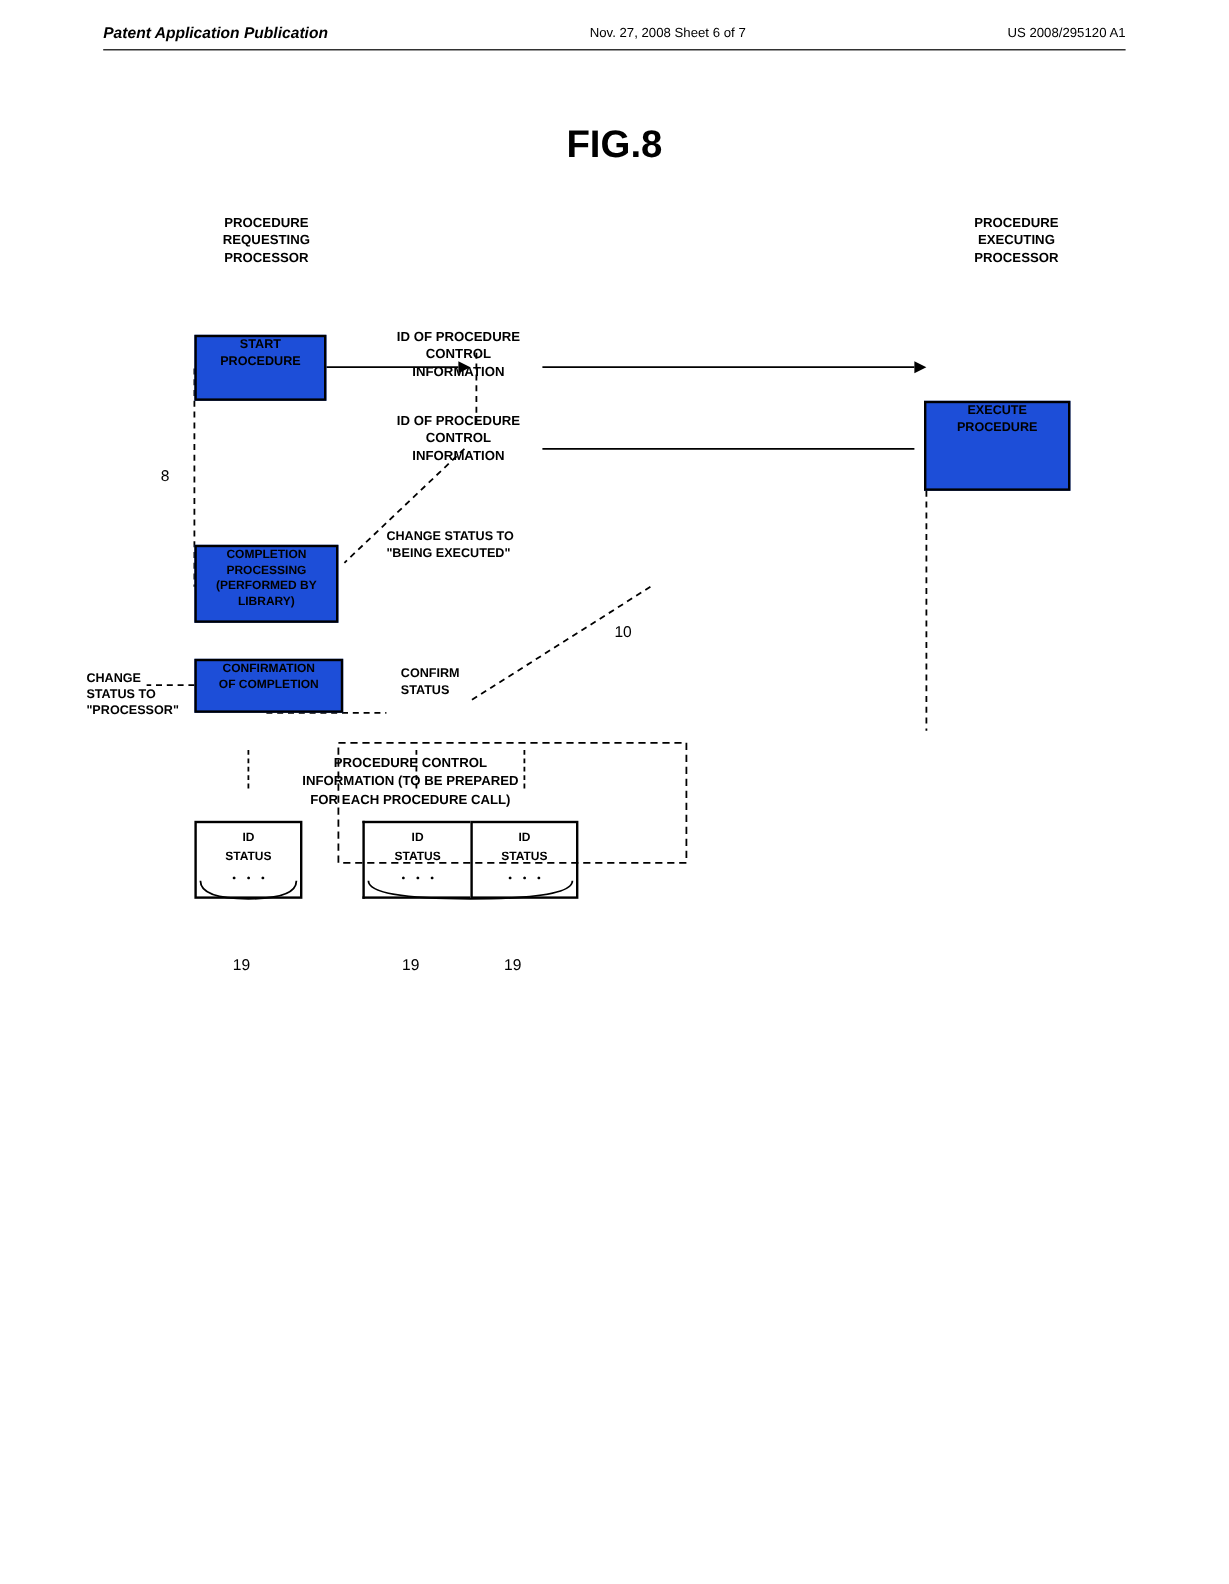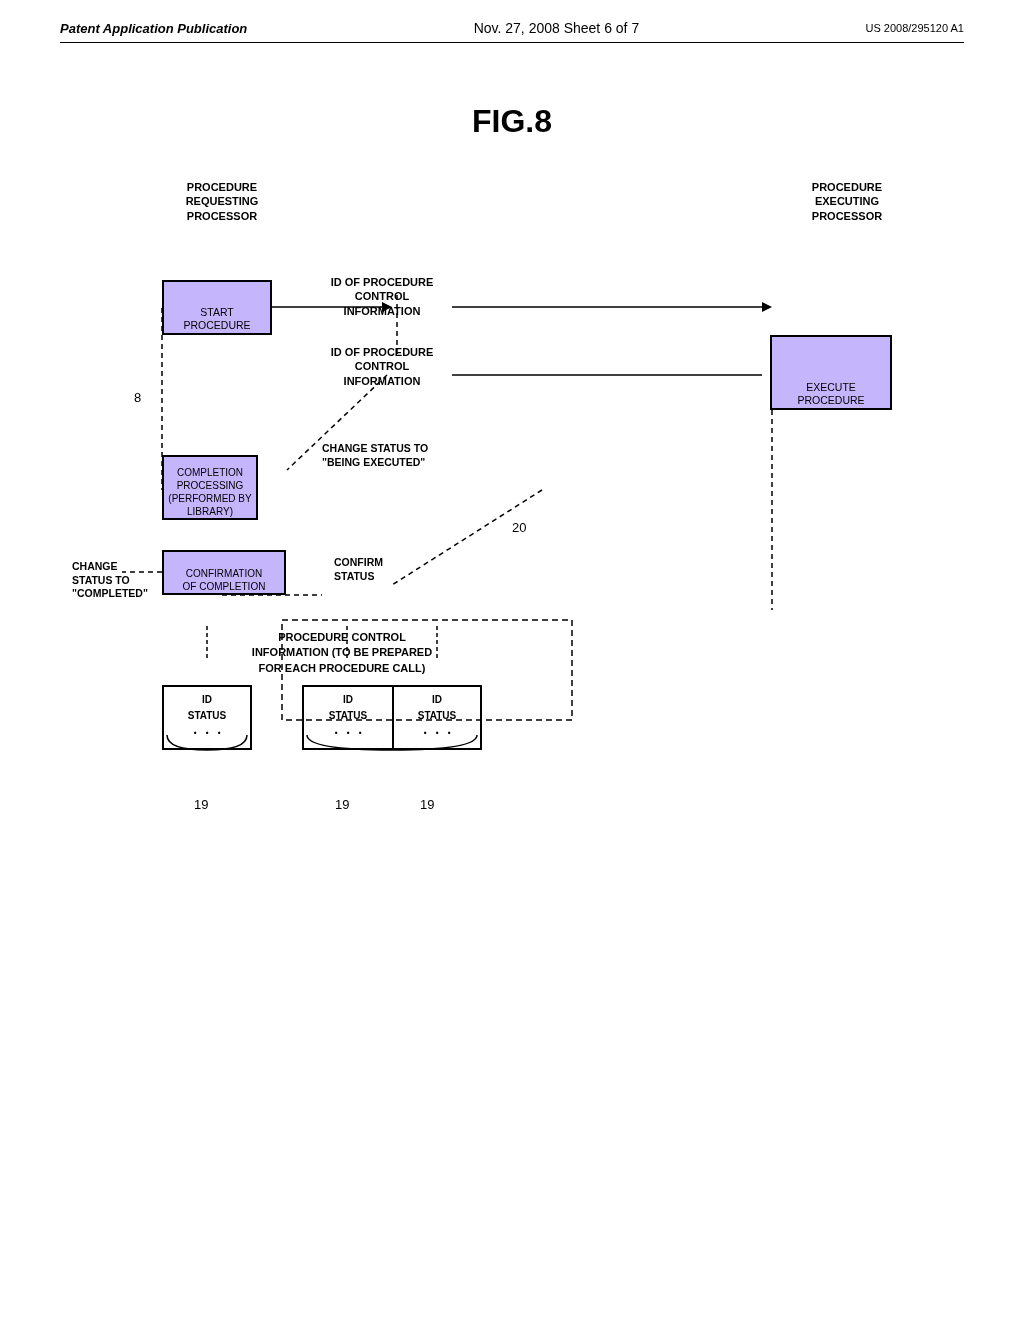--- a/index.html
+++ b/index.html
@@ -9,40 +9,40 @@
       width: 1024px;
       min-height: 1320px;
       position: relative;
     }
 
     .page {
       width: 1024px;
       min-height: 1320px;
       background: #fff;
       position: relative;
-      padding: 20px 60px;
+      padding: 20px 86px;
     }
 
     .header {
       display: flex;
       justify-content: space-between;
       align-items: center;
       border-bottom: 1px solid #000;
       padding-bottom: 6px;
       margin-bottom: 10px;
     }
 
     .header-left {
       font-size: 13px;
       font-style: italic;
       font-weight: bold;
     }
 
     .header-center {
-      font-size: 14px;
+      font-size: 11px;
     }
 
     .header-right {
       font-size: 11px;
     }
 
     .figure-title {
       text-align: center;
       font-size: 32px;
       font-weight: bold;
@@ -78,48 +78,48 @@
       font-size: 11px;
       font-weight: bold;
       line-height: 1.3;
       width: 90px;
     }
 
     
     .box {
       position: absolute;
       border: 2px solid #000;
-      background: #c4b5fd;
+      background: #1d4ed8;
       display: flex;
-      align-items: flex-end;
+      align-items: flex-start;
       justify-content: center;
       text-align: center;
       font-size: 10.5px;
-      font-weight: normal;
+      font-weight: bold;
       line-height: 1.3;
     }
 
     .start-procedure-box {
       left: 40px;
       top: 100px;
       width: 110px;
       height: 55px;
     }
 
     .execute-procedure-box {
       right: 10px;
       top: 155px;
       width: 122px;
       height: 75px;
     }
 
     .completion-processing-box {
       left: 40px;
       top: 275px;
-      width: 96px;
+      width: 120px;
       height: 65px;
       font-size: 10px;
     }
 
     .confirmation-completion-box {
       left: 40px;
       top: 370px;
       width: 124px;
       height: 45px;
       font-size: 10px;
@@ -367,21 +367,21 @@
     </div>
 
     <div class="change-status-being-executed">
       <span style="white-space:pre-line;">CHANGE STATUS TO
 "BEING EXECUTED"</span>
     </div>
 
     <div class="change-status-completed">
       <span style="white-space:pre-line;">CHANGE
 STATUS TO
-"COMPLETED"</span>
+"PROCESSOR"</span>
     </div>
 
     <div class="confirm-status">
       <span style="white-space:pre-line;">CONFIRM
 STATUS</span>
     </div>
 
     <div class="proc-ctrl-info-label">
       <span style="white-space:pre-line;">PROCEDURE CONTROL
 INFORMATION (TO BE PREPARED
@@ -400,20 +400,20 @@
       <span style="font-size:12px;">・・・</span>
     </div>
 
     <div class="id-status-box-3">
       <span>ID</span>
       <span>STATUS</span>
       <span style="font-size:12px;">・・・</span>
     </div>
 
     <div class="num-8" style="position:absolute; top:210px; left:12px; font-size:13px;">8</div>
-    <div class="num-10" style="position:absolute; top:340px; left:390px; font-size:13px;">20</div>
+    <div class="num-10" style="position:absolute; top:340px; left:390px; font-size:13px;">10</div>
     <div style="position:absolute; bottom:18px; left:72px; font-size:13px;">19</div>
     <div style="position:absolute; bottom:18px; left:213px; font-size:13px;">19</div>
     <div style="position:absolute; bottom:18px; left:298px; font-size:13px;">19</div>
 
   </div>
 
 </div>
 
 </body></html>

